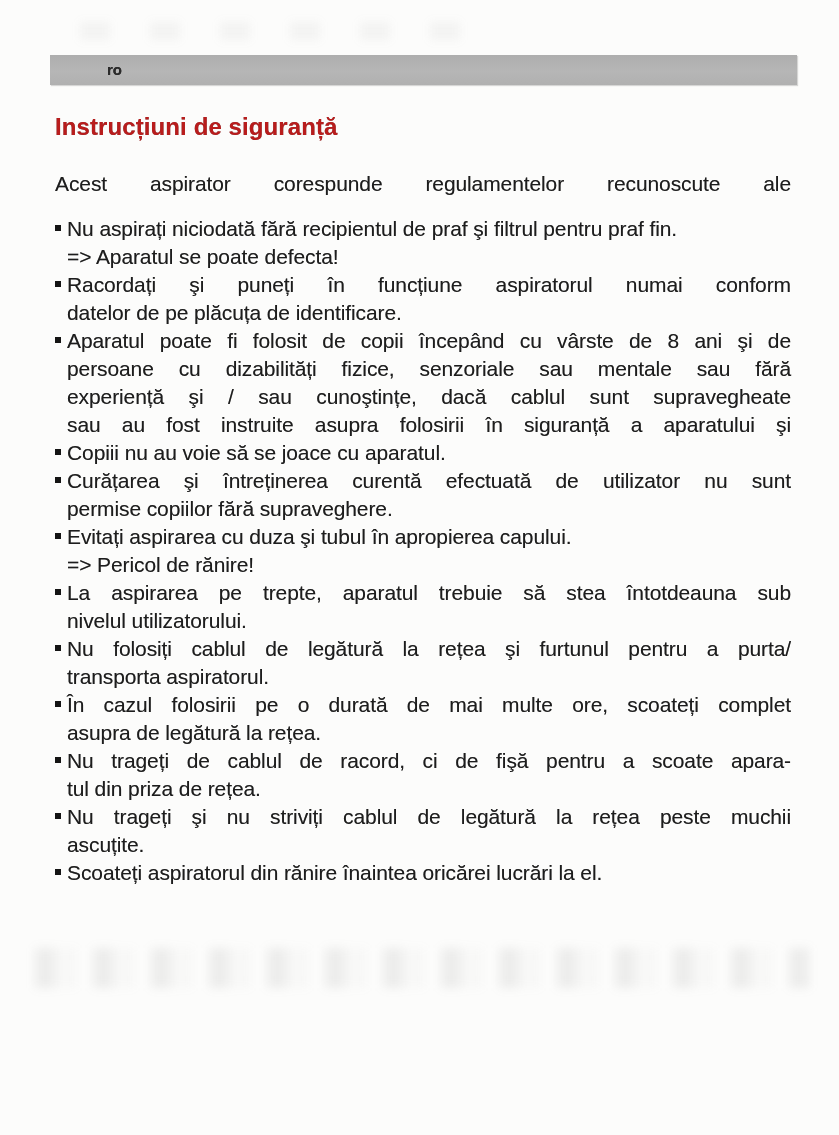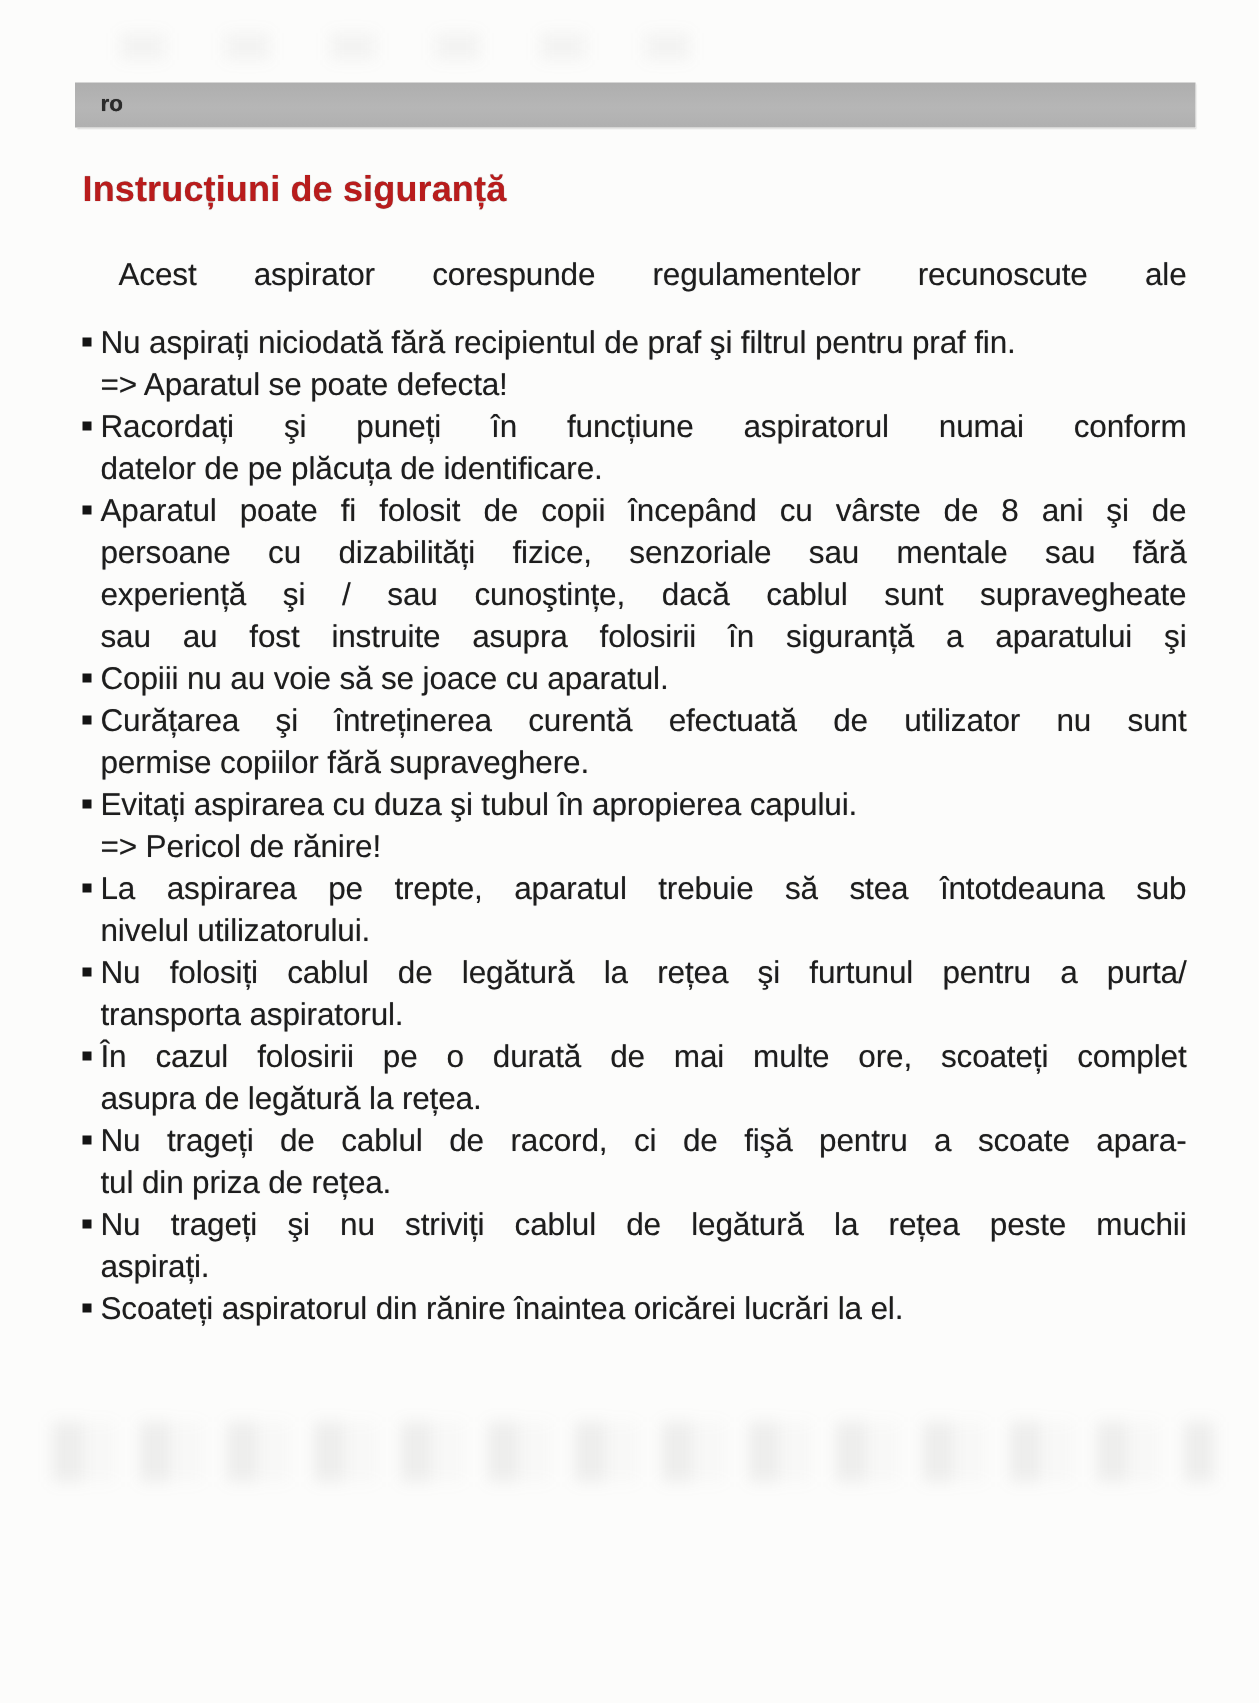--- a/index.html
+++ b/index.html
@@ -45,20 +45,21 @@
     box-shadow: 1px 1px 1px rgba(0,0,0,0.15);
   }
   .lang-bar .code {
     display: inline-block;
     padding-left: 17px;
     font-size: 15px;
     font-weight: bold;
     line-height: 30px;
     color: #2b2b2b;
     text-shadow: 0 0 0.5px #2b2b2b;
+    margin-left: 40px;
   }
   .content {
     position: absolute;
     left: 55px; top: 112px;
     width: 736px;
   }
   .page-title {
     font-size: 24px;
     font-weight: bold;
     line-height: 30px;
@@ -75,21 +76,20 @@
     letter-spacing: -0.1px;
     text-shadow: 0 0 0.5px rgba(25,25,25,0.45);
     white-space: normal;
   }
   .line.stretch {
     text-align: justify;
     text-align-last: justify;
   }
   .intro {
     margin-bottom: 17px;
-    margin-left: 24px;
   }
   .bullet-item {
     position: relative;
     padding-left: 12px;
   }
   .bullet-square {
     position: absolute;
     left: 0; top: 10px;
     width: 6px; height: 6px;
     background: #141414;
@@ -180,21 +180,21 @@
         <span class="bullet-square"></span>
         <div class="bullet-text">
           <div class="line stretch">Nu trageți de cablul de racord, ci de fişă pentru a scoate apara-</div>
           <div class="line">tul din priza de rețea.</div>
         </div>
       </div>
       <div class="bullet-item">
         <span class="bullet-square"></span>
         <div class="bullet-text">
           <div class="line stretch">Nu trageți şi nu striviți cablul de legătură la rețea peste muchii</div>
-          <div class="line">aspirați.</div>
+          <div class="line">ascuțite.</div>
         </div>
       </div>
       <div class="bullet-item">
         <span class="bullet-square"></span>
         <div class="bullet-text">
           <div class="line">Scoateți aspiratorul din rănire înaintea oricărei lucrări la el.</div>
         </div>
       </div>
     </div>
 </div>

